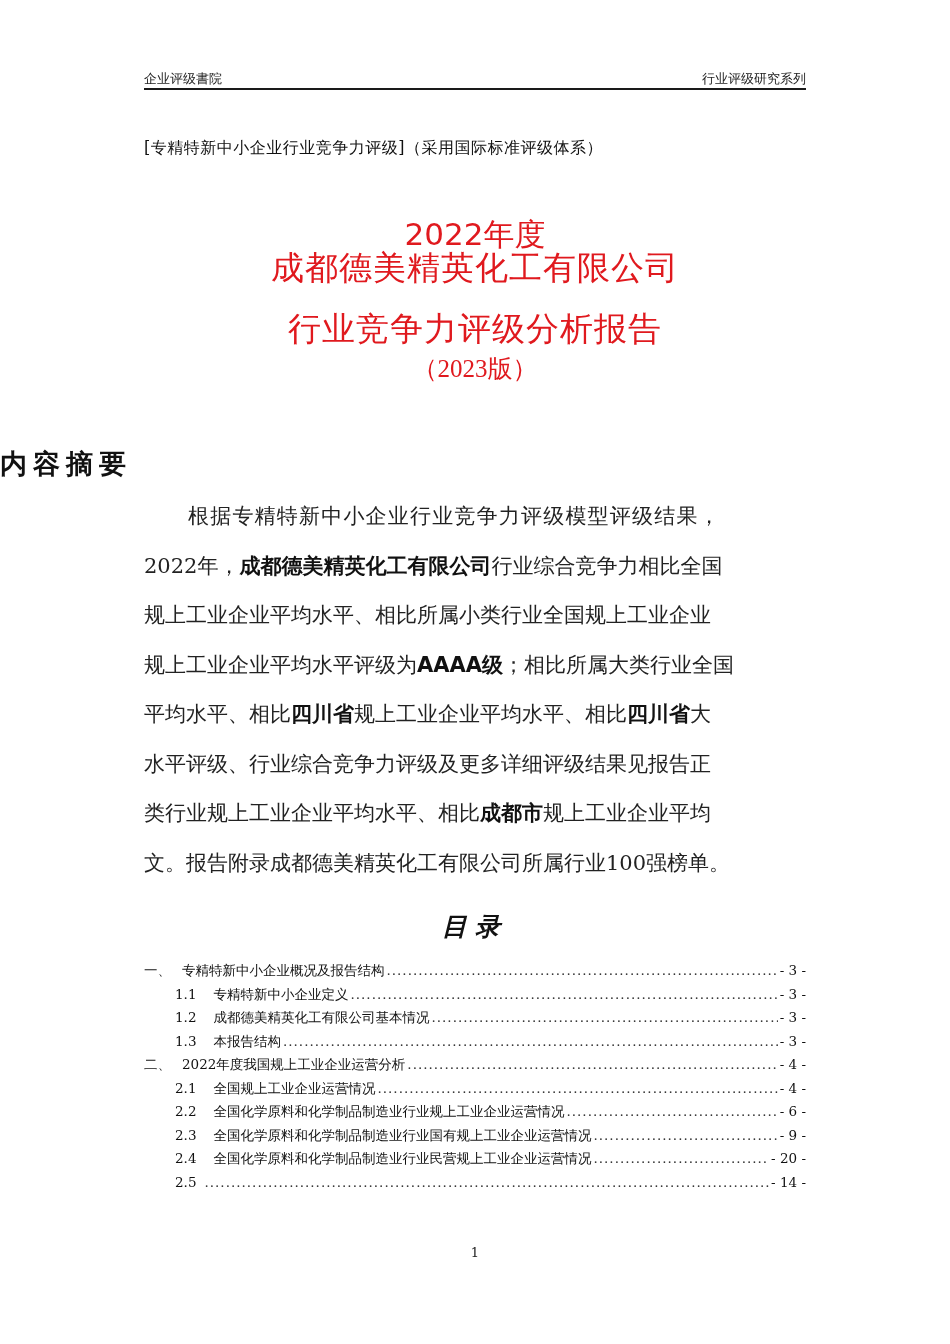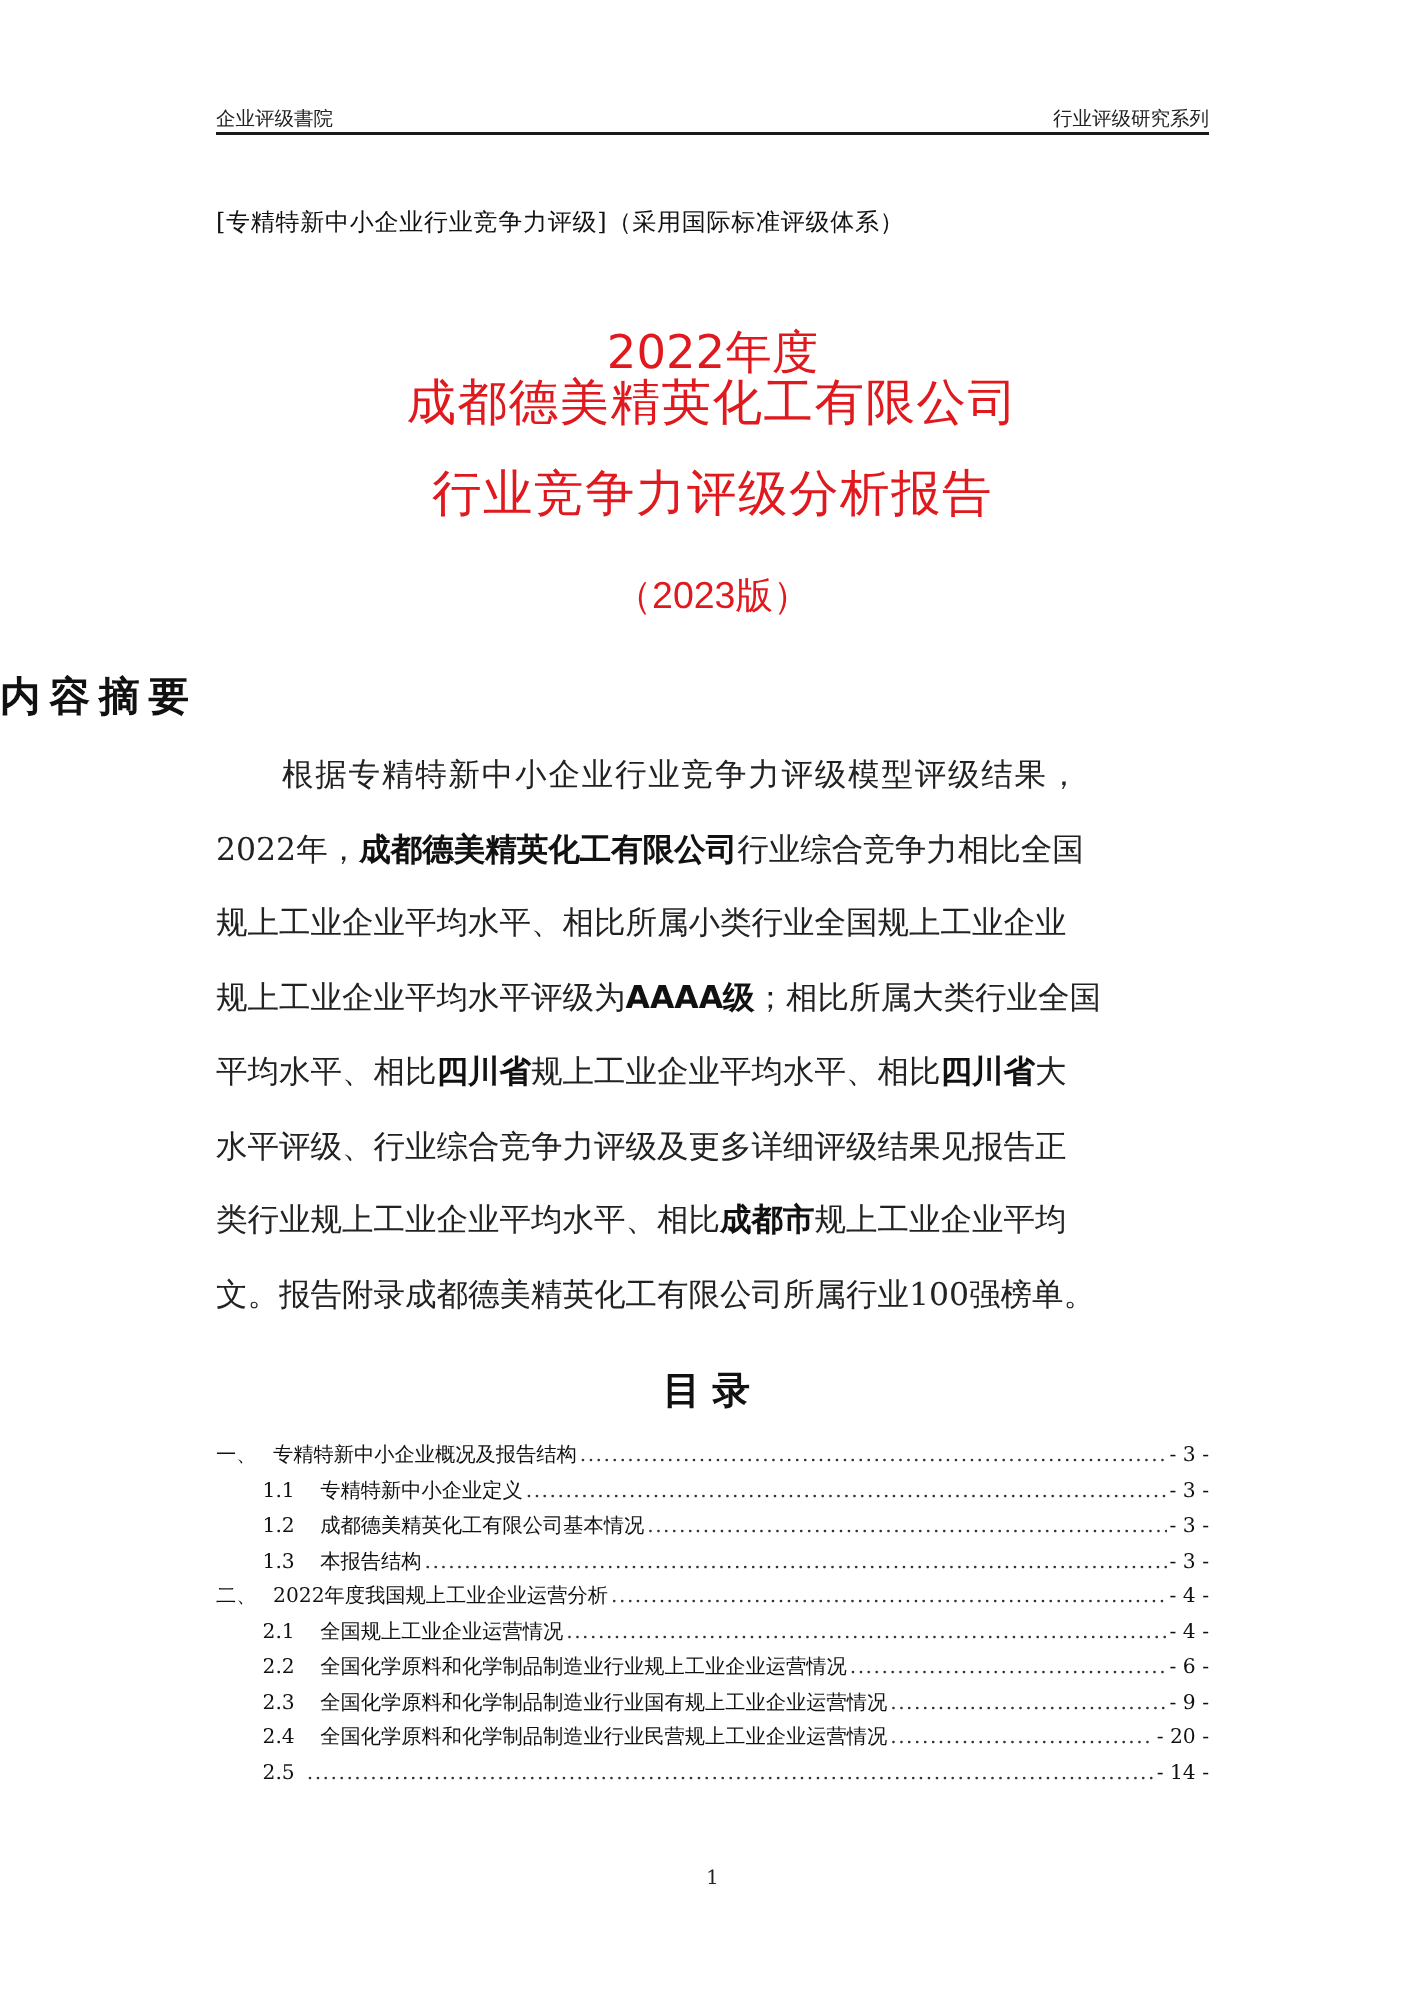--- a/index.html
+++ b/index.html
@@ -18,35 +18,35 @@
     .series-line {
       position: absolute; left: 144px; top: 138px; font-size: 16px; color: #111; letter-spacing: 0.5px;
     }
     .title-line {
       position: absolute; left: 0; width: 950px; text-align: center; color: #e0191e;
       font-family: "DejaVu Sans", "Liberation Sans", sans-serif;
     }
     .t1 { top: 183px; font-size: 31px; margin-top: 31px; }
     .t2 { top: 246px; font-size: 33px; letter-spacing: 1px; }
     .t3 { top: 307px; font-size: 33px; letter-spacing: 1px; }
-    .t4 { top: 380px; font-size: 25px; font-family: Liberation Sans, sans-serif; }
+    .t4 { top: 352px; font-size: 25px; font-family: Liberation Serif, serif; }
     .abstract-heading {
       position: absolute; left: 0; top: 446px; width: 950px; 
       font-family: "DejaVu Sans", "Liberation Sans", sans-serif; font-weight: bold; font-size: 27px; letter-spacing: 6px;
     }
     .abstract-body {
       position: absolute; left: 144px; top: 492px; width: 662px;
       font-size: 21px; line-height: 49.5px; color: #222; text-align: justify;
     }
     .abstract-body .ln { display: block; white-space: nowrap; overflow: hidden; }
     .abstract-body .indent { padding-left: 44px; letter-spacing: 1.2px; }
     .abstract-body b { font-family: "DejaVu Sans", "Liberation Sans", sans-serif; font-weight: bold; color: #111; }
     .toc-heading {
       position: absolute; left: 0; top: 910px; width: 950px; text-align: center;
-      font-family: "DejaVu Sans", "Liberation Sans", sans-serif; font-weight: bold; font-size: 25px; letter-spacing: 8px;
+      font-family: "DejaVu Sans", "Liberation Sans", sans-serif; font-weight: bold; font-size: 25px; letter-spacing: 8px; font-style: italic;
     }
     .toc {
       position: absolute; left: 144px; top: 959px; width: 662px;
       font-size: 13.5px; color: #111; font-family: "DejaVu Serif", "Liberation Serif", serif;
     }
     .toc-row {
       display: flex; align-items: baseline; height: 23.5px; line-height: 23.5px; cursor: pointer;
     }
     .toc-row.lvl2 { padding-left: 31px; }
     .toc-row .num { margin-right: 6px; }

